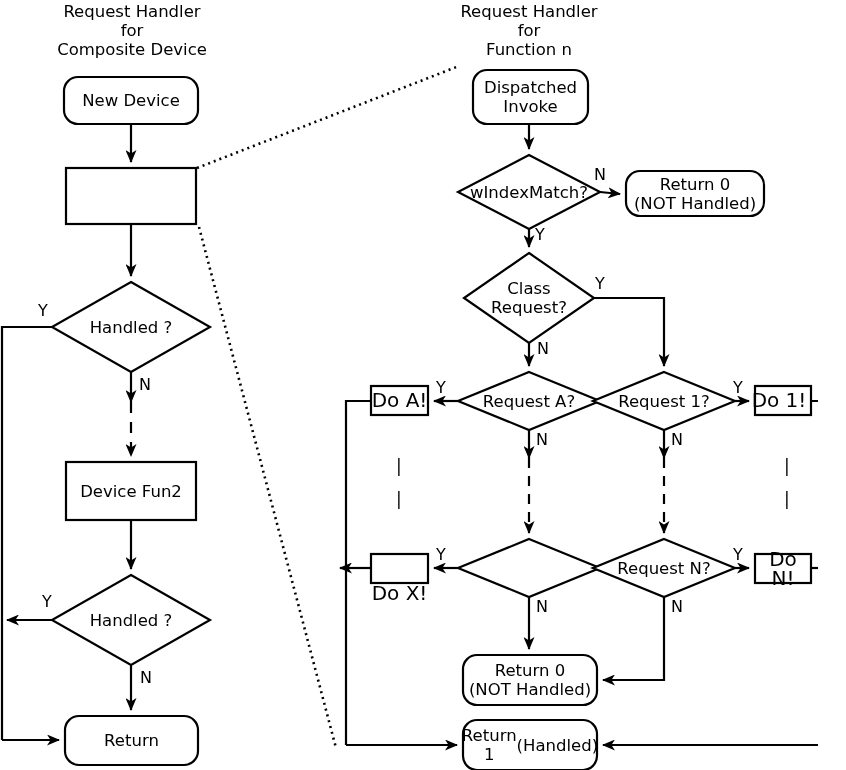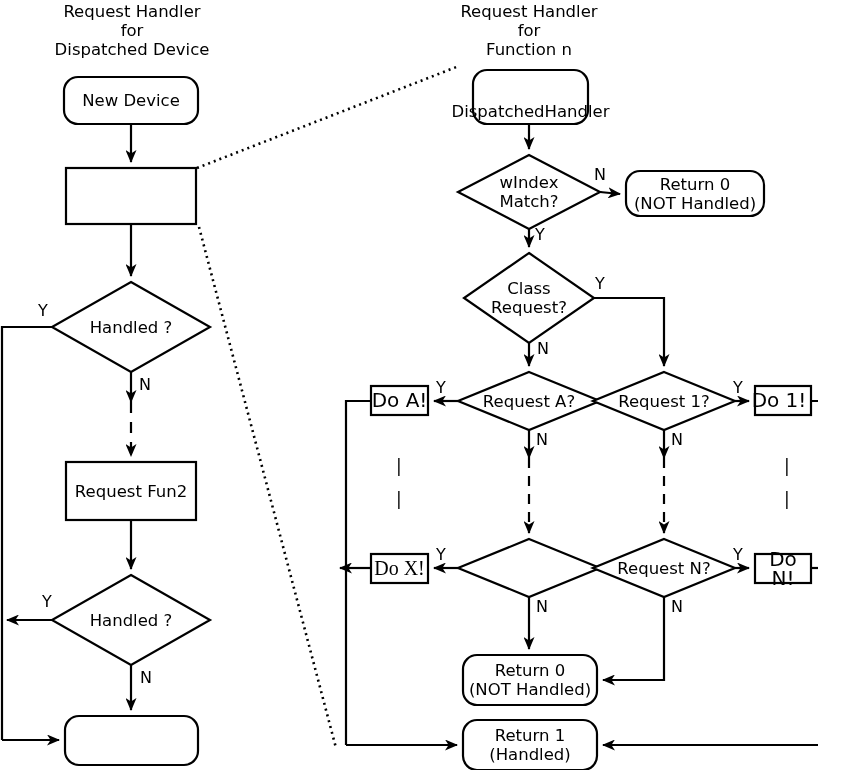--- a/index.html
+++ b/index.html
@@ -95,74 +95,75 @@
 
       <polyline points="811,401 836,401 836,745"></polyline>
       <line x1="811" y1="568" x2="842" y2="568" marker-end="url(#ah)"></line>
       <line x1="836" y1="745" x2="603" y2="745" marker-end="url(#ah)"></line>
     </g>
   </svg>
 
   <div class="title-blk ttl" style="left:2px;top:2px;">
     <div>Request Handler</div>
     <div>for</div>
-    <div>Dispatched Device</div>
+    <div>Composite Device</div>
   </div>
 
   <div class="title-blk ttl" style="left:399px;top:2px;">
     <div>Request Handler</div>
     <div>for</div>
     <div>Function n</div>
   </div>
 
   <div class="node-label" style="left:64px;top:77px;width:134px;height:47px;">New Device</div>
   <div class="node-label" style="left:61px;top:305px;width:140px;height:44px;">Handled ?</div>
-  <div class="node-label" style="left:66px;top:462px;width:130px;height:58px;">Request Fun2</div>
+  <div class="node-label" style="left:66px;top:462px;width:130px;height:58px;">Device Fun2</div>
   <div class="node-label" style="left:61px;top:598px;width:140px;height:44px;">Handled ?</div>
+  <div class="node-label" style="left:65px;top:716px;width:133px;height:49px;">Return</div>
 
   <div class="yn" style="left:38px;top:303px;">Y</div>
   <div class="yn" style="left:139px;top:377px;">N</div>
   <div class="yn" style="left:42px;top:594px;">Y</div>
   <div class="yn" style="left:140px;top:670px;">N</div>
 
-  <div class="node-label" style="left:473px;top:84px;width:115px;height:54px;flex-direction:row;">
+  <div class="node-label" style="left:473px;top:70px;width:115px;height:54px;flex-direction:column;">
     <div>Dispatched</div>
-    <div>Handler</div>
+    <div>Invoke</div>
   </div>
 
-  <div class="node-label" style="left:469px;top:170px;width:120px;height:44px;flex-direction:column;">
+  <div class="node-label" style="left:469px;top:170px;width:120px;height:44px;flex-direction:row;">
     <div>wIndex</div>
     <div>Match?</div>
   </div>
 
   <div class="node-label" style="left:626px;top:171px;width:138px;height:45px;flex-direction:column;">
     <div>Return 0</div>
     <div>(NOT Handled)</div>
   </div>
 
   <div class="node-label" style="left:466px;top:390px;width:126px;height:22px;">Request A?</div>
 
   <div class="node-label" style="left:469px;top:276px;width:120px;height:44px;flex-direction:column;">
     <div>Class</div>
     <div>Request?</div>
   </div>
   <div class="node-label" style="left:601px;top:390px;width:126px;height:22px;text-align:center;">Request 1?</div>
   <div class="node-label small" style="left:371px;top:386px;width:57px;height:29px;">Do A!</div>
   <div class="node-label small" style="left:751px;top:386px;width:56px;height:29px;">Do 1!</div>
 
   <div class="node-label" style="left:601px;top:557px;width:126px;height:22px;">Request N?</div>
-  <div class="node-label small" style="left:371px;top:554px;width:57px;height:29px;font-family:Liberation Serif, serif;">Do X!</div>
+  <div class="node-label small" style="left:371px;top:579px;width:57px;height:29px;">Do X!</div>
   <div class="node-label small" style="left:755px;top:554px;width:56px;height:29px;">Do N!</div>
 
   <div class="node-label" style="left:463px;top:655px;width:134px;height:50px;flex-direction:column;">
     <div>Return 0</div>
     <div>(NOT Handled)</div>
   </div>
 
-  <div class="node-label" style="left:463px;top:720px;width:134px;height:50px;flex-direction:column;">
+  <div class="node-label" style="left:463px;top:720px;width:134px;height:50px;flex-direction:row;">
     <div>Return 1</div>
     <div>(Handled)</div>
   </div>
 
   <div class="yn" style="left:594px;top:167px;">N</div>
   <div class="yn" style="left:535px;top:227px;">Y</div>
   <div class="yn" style="left:595px;top:276px;">Y</div>
   <div class="yn" style="left:537px;top:341px;">N</div>
 
   <div class="yn" style="left:436px;top:380px;">Y</div>

